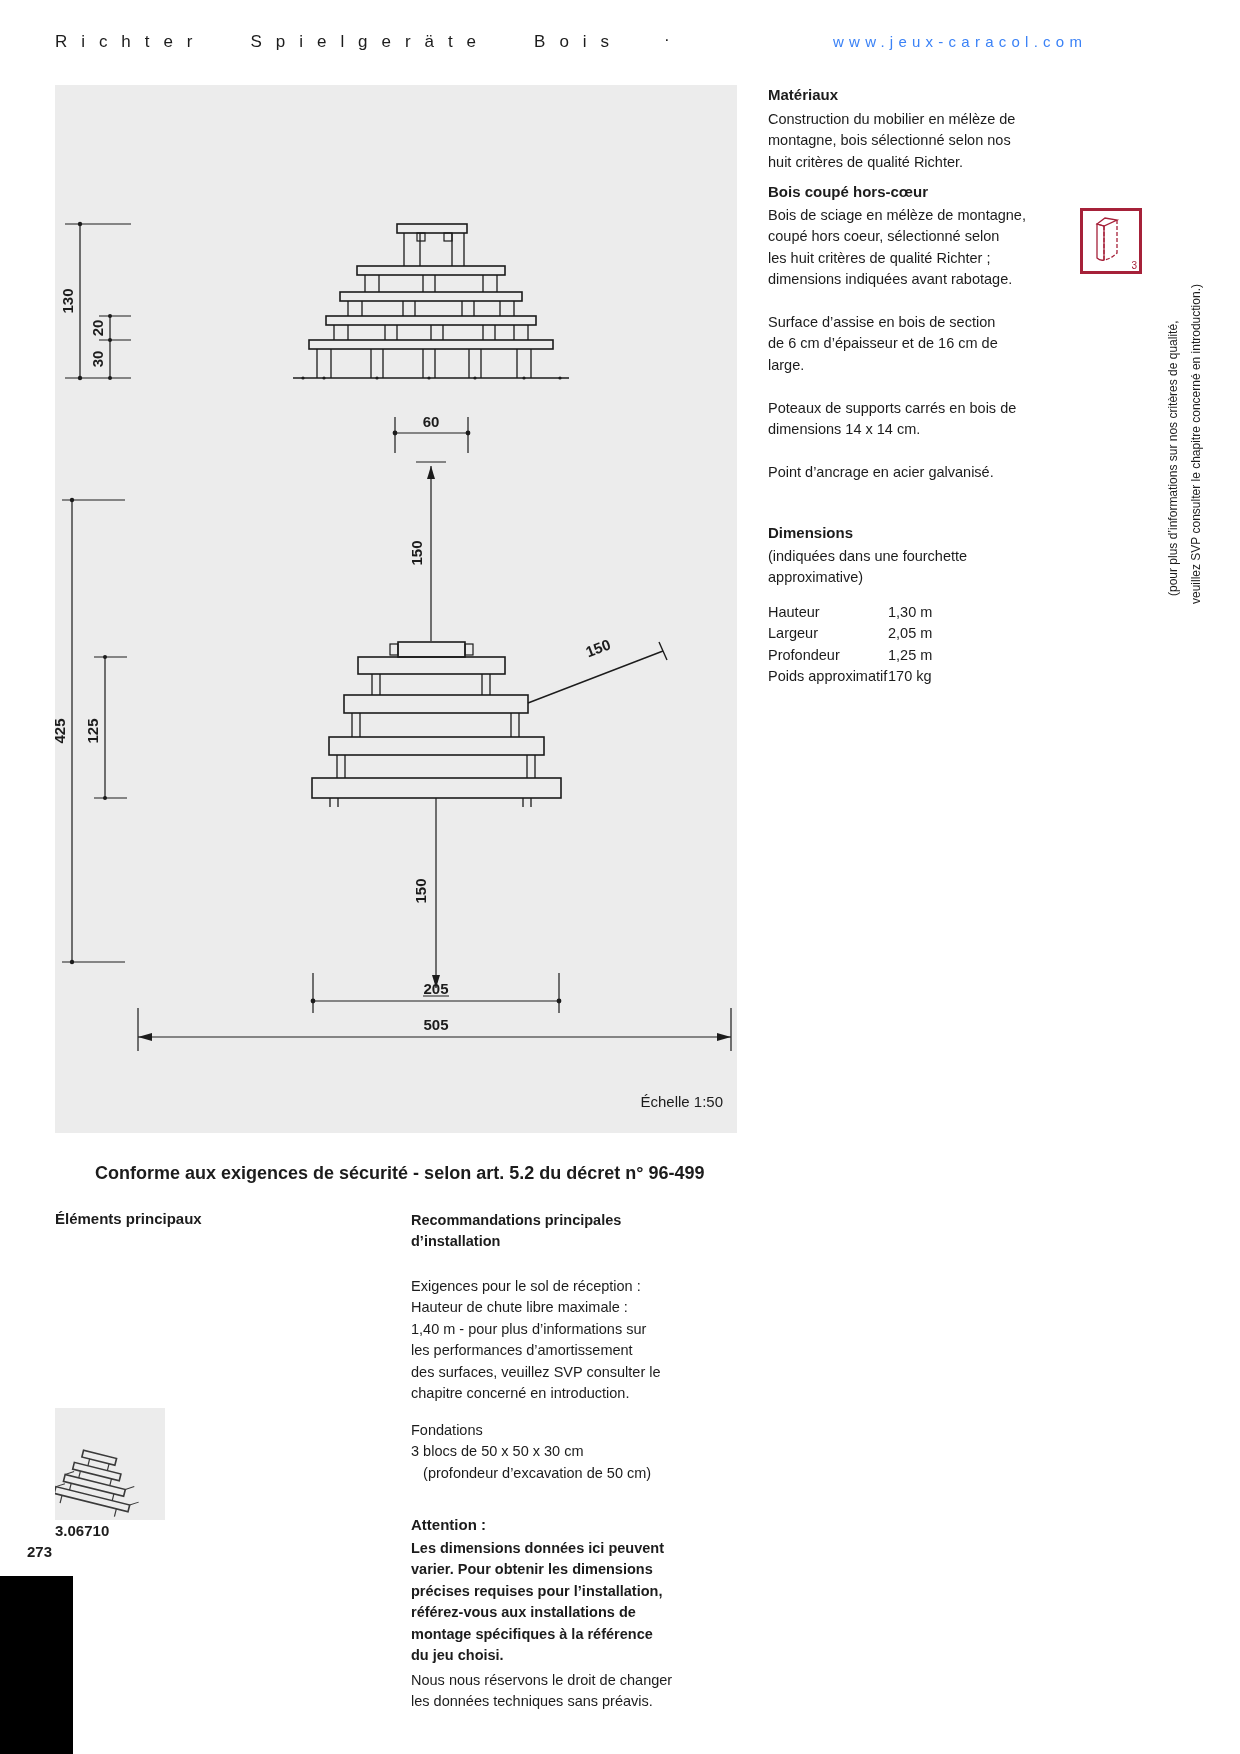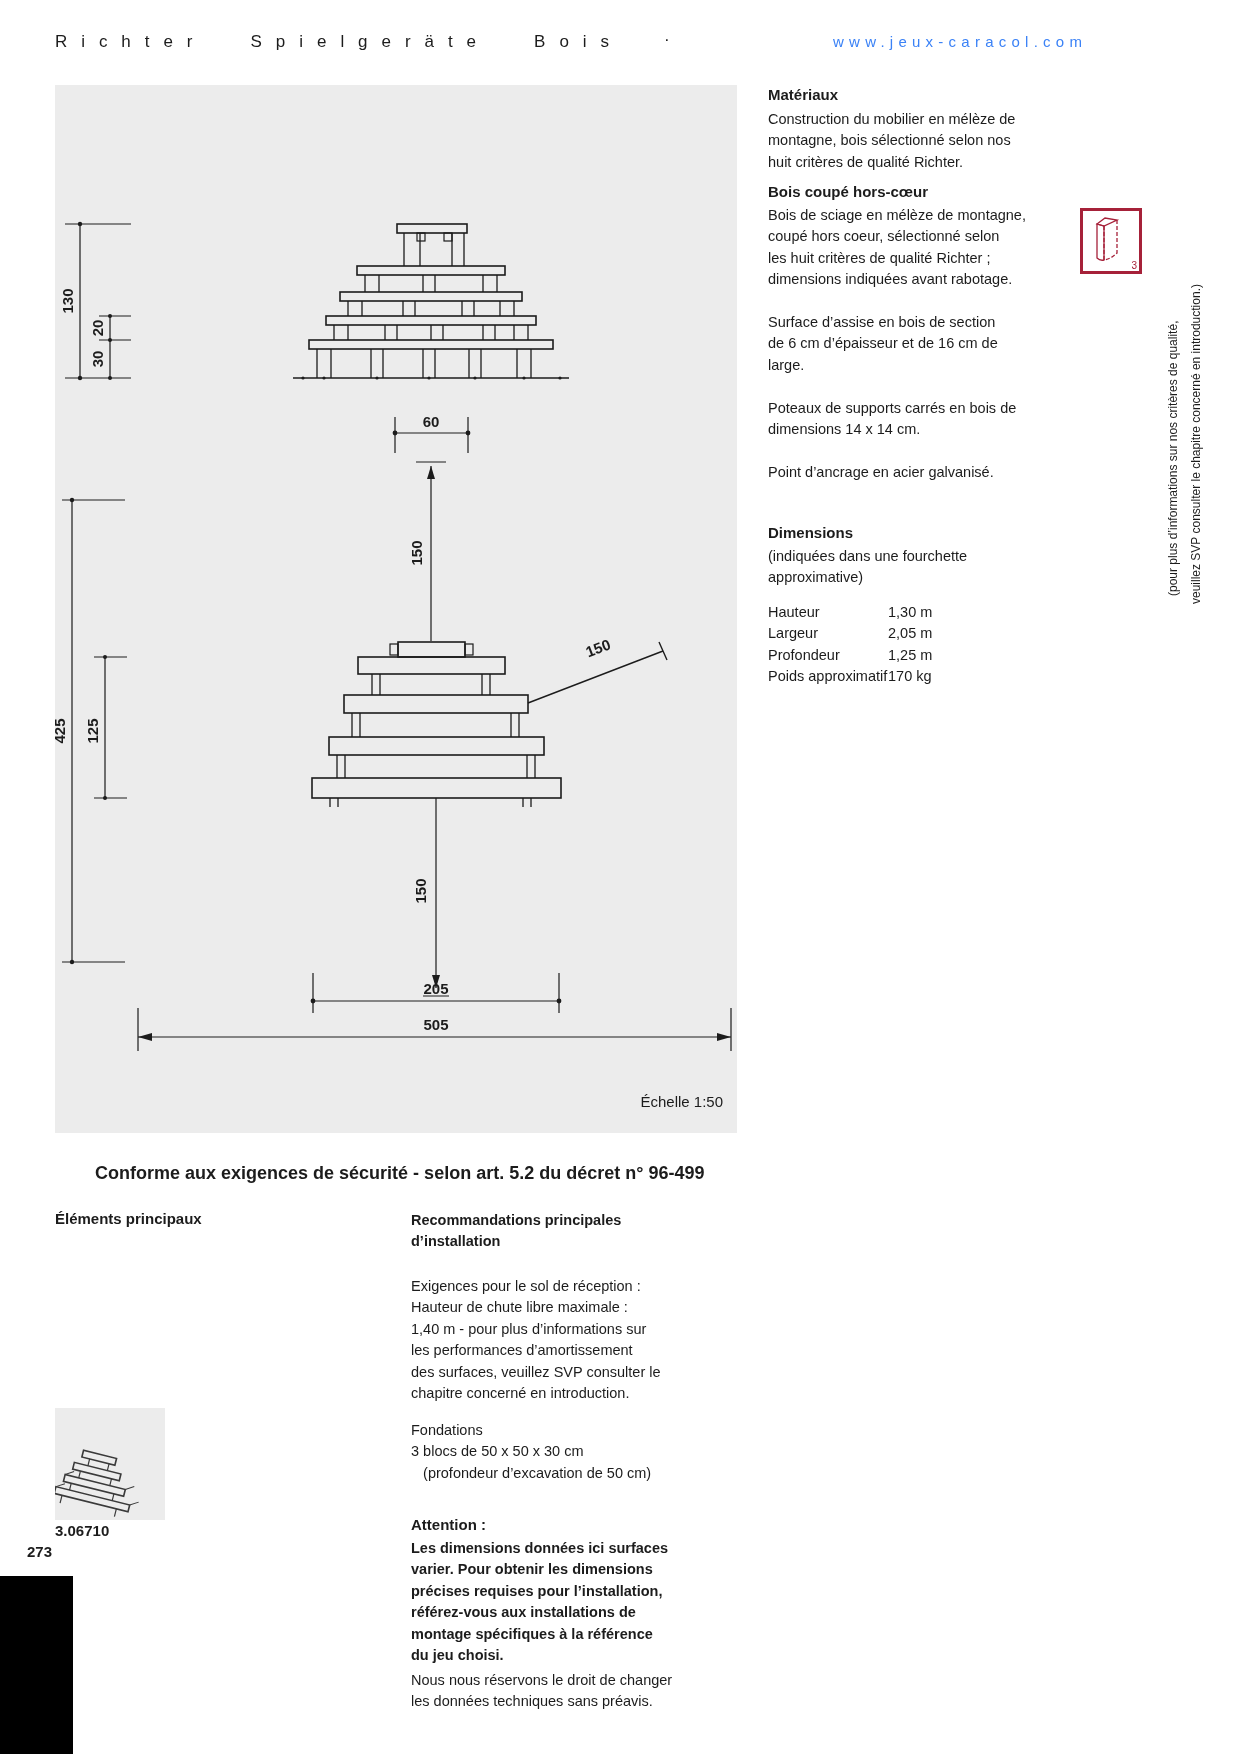--- a/index.html
+++ b/index.html
@@ -222,21 +222,21 @@
   <div class="blk" style="left:411px;top:1276px;width:310px">Exigences pour le sol de réception :
 Hauteur de chute libre maximale :
 1,40 m - pour plus d’informations sur
 les performances d’amortissement
 des surfaces, veuillez SVP consulter le
 chapitre concerné en introduction.</div>
   <div class="blk" style="left:411px;top:1420px;width:310px">Fondations
 3 blocs de 50 x 50 x 30 cm
 &nbsp;&nbsp;&nbsp;(profondeur d’excavation de 50 cm)</div>
   <div class="h" style="left:411px;top:1516px">Attention :</div>
-  <div class="blk bold" style="left:411px;top:1538px;width:310px">Les dimensions données ici surfaces
+  <div class="blk bold" style="left:411px;top:1538px;width:310px">Les dimensions données ici peuvent
 varier. Pour obtenir les dimensions
 précises requises pour l’installation,
 référez-vous aux installations de
 montage spécifiques à la référence
 du jeu choisi.</div>
   <div class="blk" style="left:411px;top:1670px;width:320px">Nous nous réservons le droit de changer
 les données techniques sans préavis.</div>
 
   <svg class="thumb" width="110" height="112" viewBox="0 0 110 112">
     <rect x="0" y="0" width="110" height="112" fill="#ececec"></rect>

